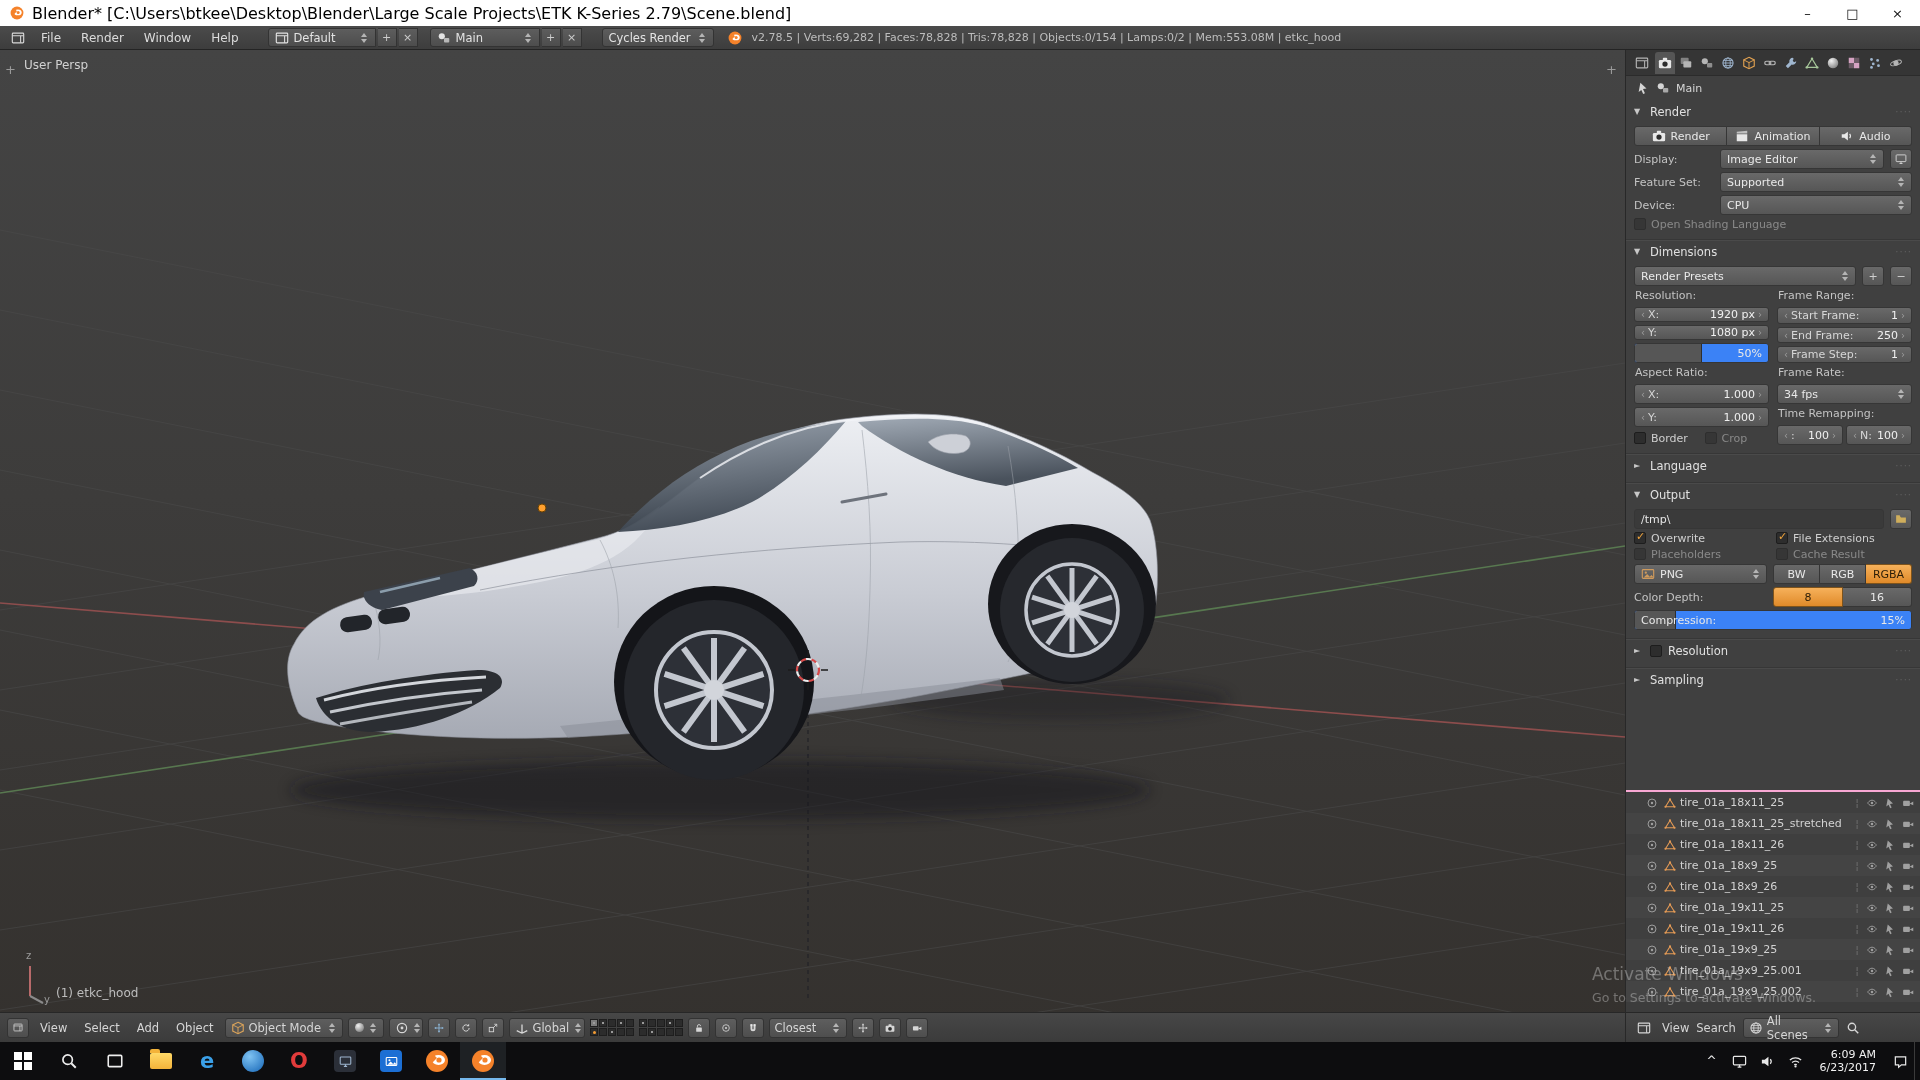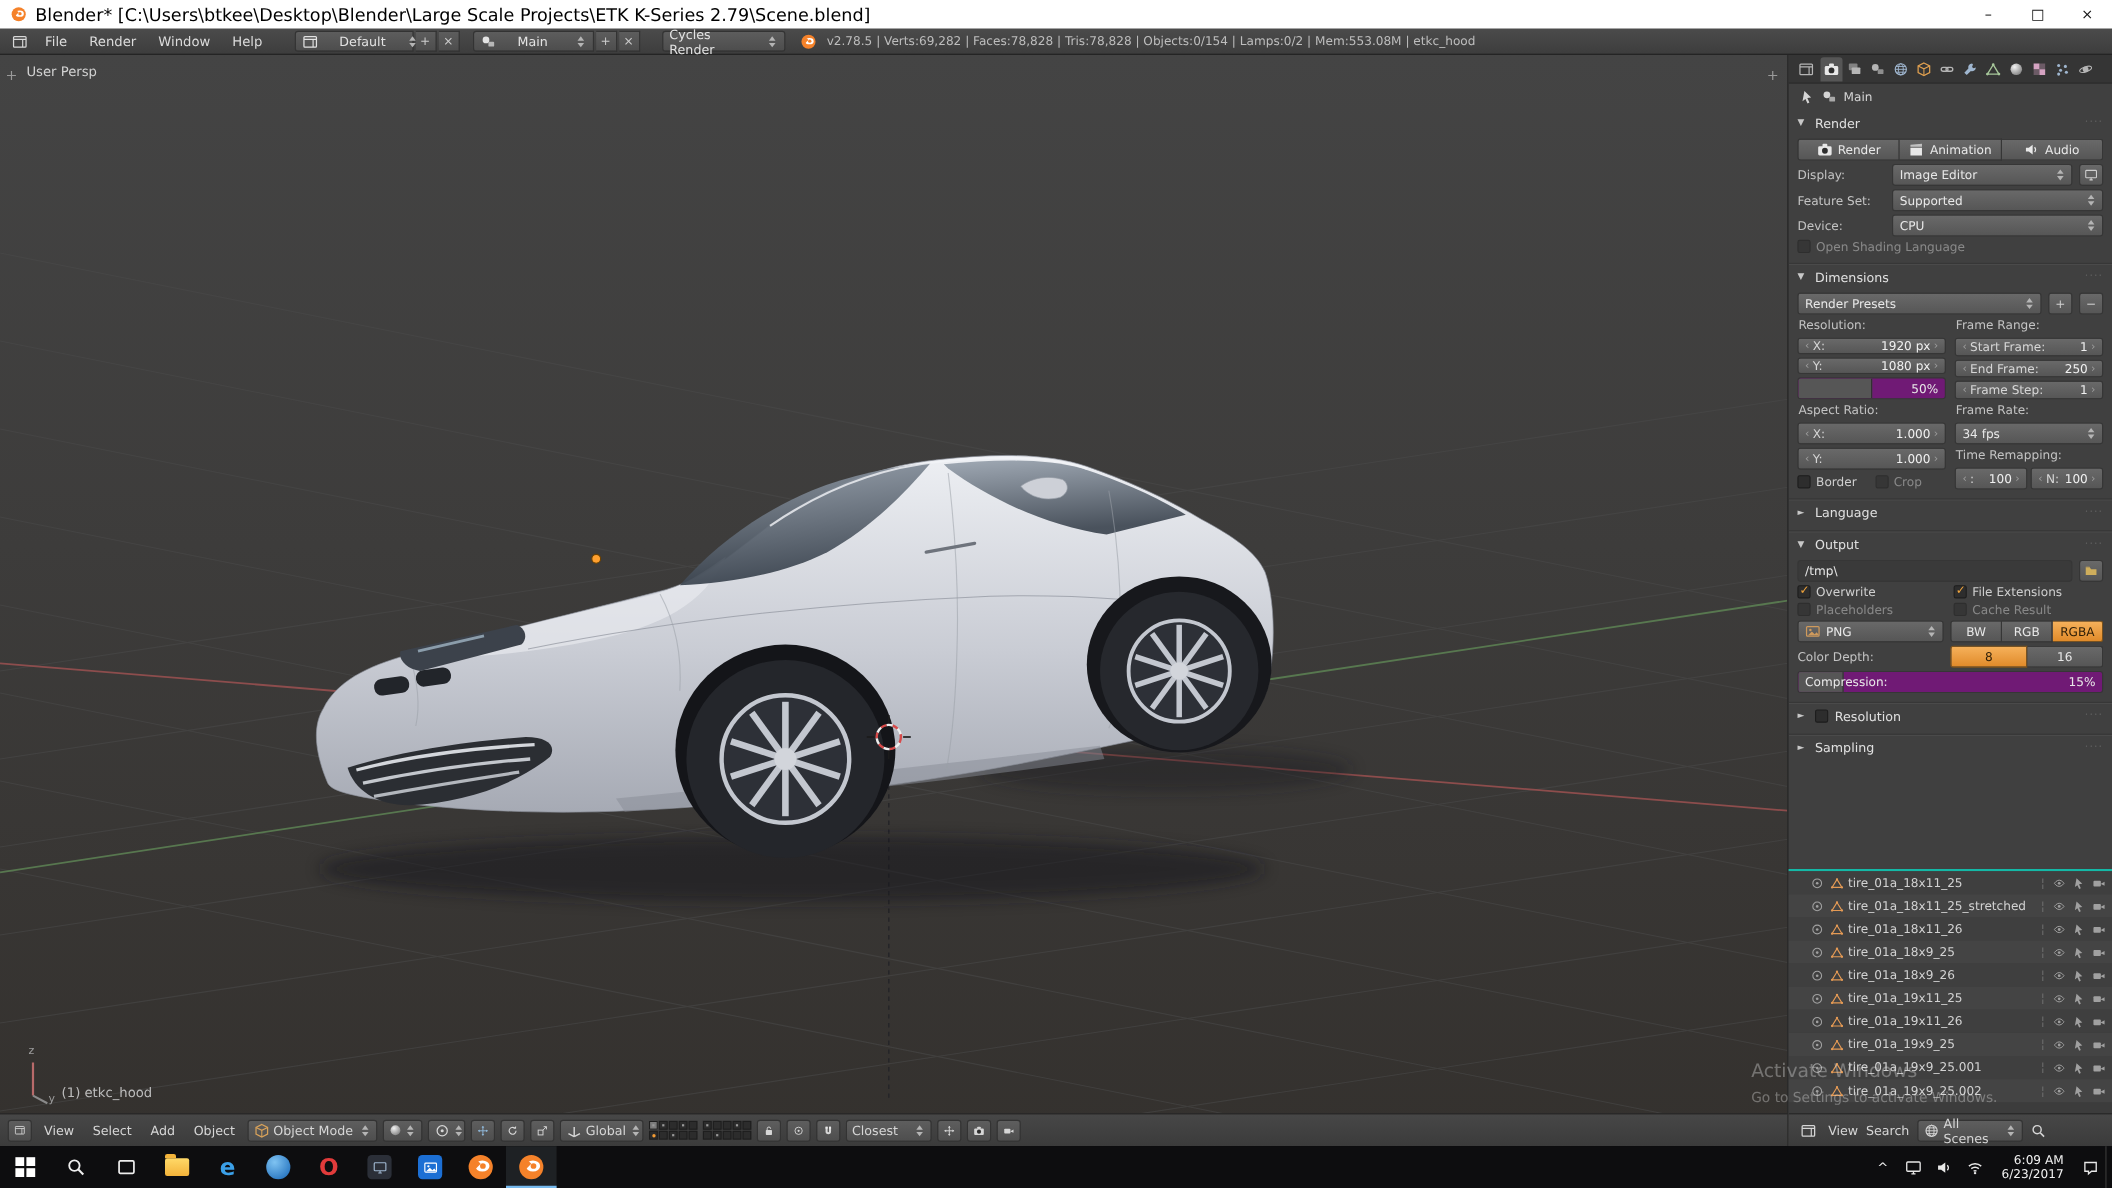--- a/index.html
+++ b/index.html
@@ -12,21 +12,21 @@
   
   .titlebar{position:absolute;top:0;left:0;right:0;height:26px;background:#fff;color:#000;display:flex;align-items:center;z-index:40}
   .titlebar .appicon{width:16px;height:16px;margin:0 7px 0 9px}
   .titlebar .ttl{font-size:16px;white-space:nowrap}
   .titlebar .sp{flex:1}
   .wbtn{width:45px;height:26px;display:flex;align-items:center;justify-content:center;font-size:13px;color:#111}
 
   
   .infobar{position:absolute;top:26px;left:0;right:0;height:24px;background:linear-gradient(#4b4b4b,#3d3d3d);border-bottom:1px solid #242424;display:flex;align-items:center;padding:0 6px;gap:2px;z-index:30}
   .menu-item{padding:0 9px;color:#dcdcdc;font-size:12px;line-height:24px}
-  .sel{display:flex;align-items:center;height:19px;background:linear-gradient(#5d5d5d,#4d4d4d);border:1px solid #333;border-radius:3px 0 0 3px;padding:0 6px;gap:20px;font-size:11.5px;color:#e3e3e3}
+  .sel{display:flex;align-items:center;height:19px;background:linear-gradient(#5d5d5d,#4d4d4d);border:1px solid #333;border-radius:3px 0 0 3px;padding:0 6px;gap:5px;font-size:11.5px;color:#e3e3e3}
   .sel.rnd{border-radius:3px}
   .mini-join{display:flex;align-items:center;justify-content:center;width:19px;height:19px;background:linear-gradient(#5d5d5d,#4d4d4d);border:1px solid #333;border-left:none;font-size:11px;color:#ccc}
   .mini-join:last-child{border-radius:0 3px 3px 0}
   .gap{width:16px}
   .stats{font-size:11px;color:#bdbdbd;white-space:nowrap;margin-left:8px}
   .ud{width:9px;display:flex;flex-direction:column;align-items:center;gap:2px;margin-left:auto;flex:none}
   .ud i{width:0;height:0;border-left:3px solid transparent;border-right:3px solid transparent;display:block}
   .ud .up{border-bottom:4px solid #b5b5b5}
   .ud .dn{border-top:4px solid #b5b5b5}
 
@@ -71,39 +71,39 @@
   .group{display:flex;flex:1}
   .group>*{border-radius:0;border-left-width:0}
   .group>*:first-child{border-radius:3px 0 0 3px;border-left-width:1px}
   .group>*:last-child{border-radius:0 3px 3px 0}
   .dd{flex:1;gap:5px}
   .num{flex:1}
   .num::before{content:"‹";color:#9c9c9c;font-size:10px;margin-right:3px}
   .num::after{content:"›";color:#9c9c9c;font-size:10px;margin-left:3px}
   .num .nl{color:#d6d6d6}
   .num .nv{margin-left:auto;color:#f0f0f0}
-  .slider{position:relative;background:#701a75;overflow:hidden}
+  .slider{position:relative;background:#3b82f6;overflow:hidden}
   .slider .fill{position:absolute;left:0;top:0;bottom:0;background:#565656;border-right:1px solid #2e2e2e}
   .slider .sl,.slider .sv{position:relative;z-index:1}
   .slider .sv{margin-left:auto}
   .txtf{background:#3a3a3a;flex:1;color:#e6e6e6}
   .minib{width:22px;height:20px;flex:none;background:linear-gradient(#696969,#565656);border:1px solid #363636;border-radius:3px;display:flex;align-items:center;justify-content:center}
   .cols{display:flex;gap:8px;margin:3px 8px}
   .col{flex:1;display:flex;flex-direction:column;gap:3px;min-width:0}
   .collab{height:15px;color:#c3c3c3;padding-left:1px}
   .chk{display:flex;align-items:flex-start;gap:5px;flex:1;min-width:0}
   .cbox{width:12px;height:12px;background:#2d2d2d;border:1px solid #1d1d1d;border-radius:2px;position:relative;flex:none}
   .cbox.on::after{content:"✓";position:absolute;left:1px;top:-3px;color:#f0a43c;font-size:11px;font-weight:bold}
   .dim{opacity:.5}
   .tgl{flex:1;justify-content:center}
   .tgl.active{background:linear-gradient(#f6b15b,#e08a29);color:#2c1d07;border-color:#7e531b}
   .seghalf{width:50%;flex:none;display:flex}
 
   
-  .outliner{position:absolute;left:0;right:0;top:740px;bottom:0;background:#3c3c3c;border-top:2px solid #14b8a6;overflow:hidden}
+  .outliner{position:absolute;left:0;right:0;top:740px;bottom:0;background:#3c3c3c;border-top:2px solid #f9a8d4;overflow:hidden}
   .orows{position:absolute;left:0;right:0;top:0;bottom:30px;overflow:hidden}
   .orow{height:21px;display:flex;align-items:center;gap:3px;padding:0 5px 0 18px;font-size:11px;color:#d2d2d2}
   .orow:nth-child(odd){background:#3f3f3f}
   .orow:nth-child(even){background:#444}
   .oic{width:15px;height:15px;display:flex;align-items:center;justify-content:center;color:#a0a0a0;flex:none}
   .oic svg{width:12px;height:12px}
   .oic.mesh{color:#e49a55}
   .oname{flex:1;min-width:0;overflow:hidden;white-space:nowrap;text-overflow:ellipsis}
   .osp{color:#6e6e6e;margin:0 2px}
   .oheader{position:absolute;left:0;right:0;bottom:0;height:30px;background:linear-gradient(#474747,#3b3b3b);border-top:1px solid #272727;display:flex;align-items:center;gap:7px;padding:0 7px;font-size:11.5px;color:#d6d6d6}

